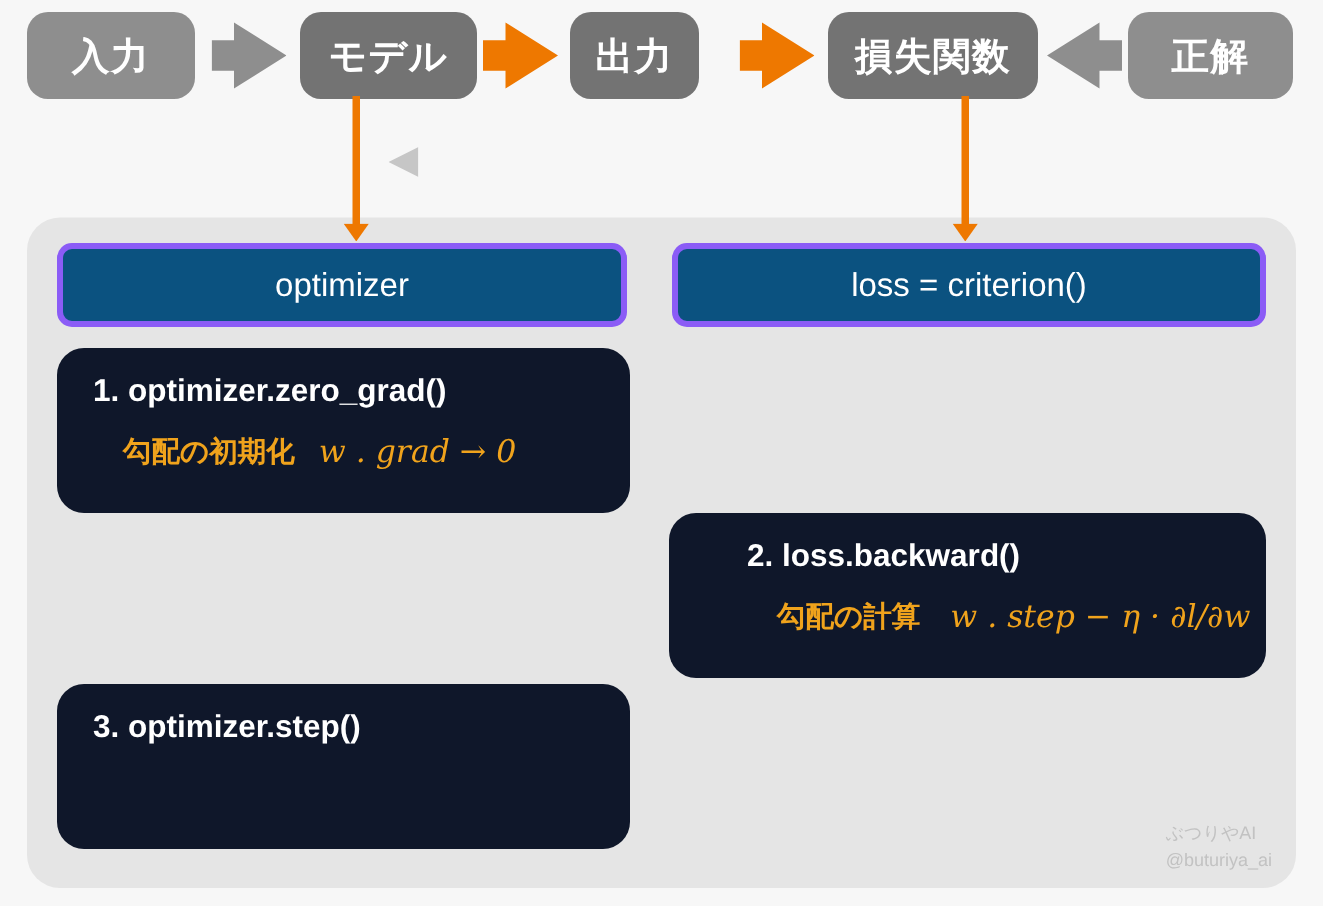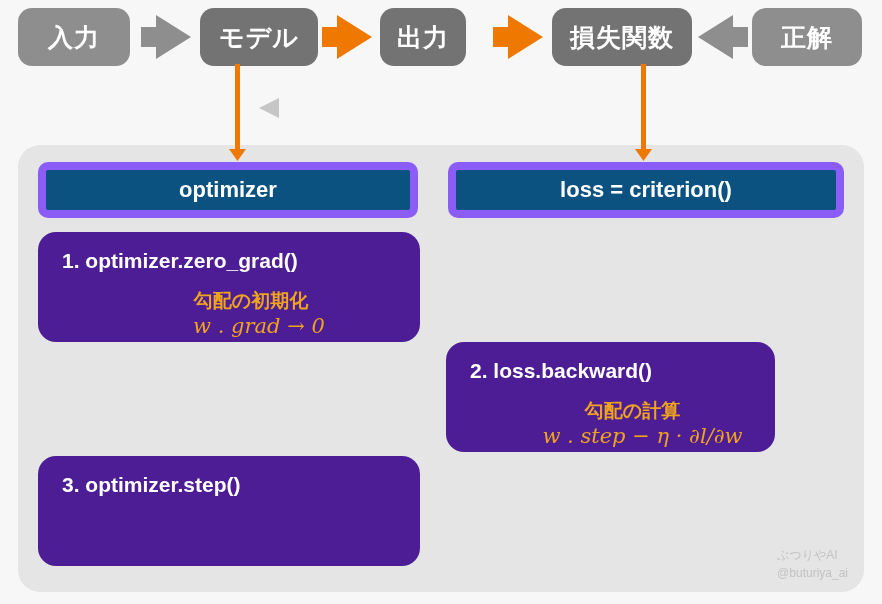--- a/index.html
+++ b/index.html
@@ -62,44 +62,43 @@
   }
 
   
   .panel {
     position: absolute; left: 18px; top: 145px; width: 846px; height: 447px;
     background: #e5e5e5; border-radius: 22px;
   }
 
   .header-box {
     position: absolute; top: 162px; height: 56px; box-sizing: border-box;
-    background: #0b5280; border: 8px solid #8b5cf6; border-radius: 10px;
+    background: #0b5280; border: 4px solid #8b5cf6; border-radius: 10px;
     display: flex; align-items: center; justify-content: center;
-    color: #ffffff; font-weight: bold; font-size: 22px;
+    color: #ffffff; font-weight: normal; font-size: 22px;
   }
   .hb-left  { left: 38px;  width: 380px; }
   .hb-right { left: 448px; width: 396px; }
 
   .step-box {
     position: absolute; box-sizing: border-box;
-    background: #4c1d95; border-radius: 18px; color: #ffffff;
+    background: #0f172a; border-radius: 18px; color: #ffffff;
   }
   .sb-1 { left: 38px;  top: 232px; width: 382px; height: 110px; }
-  .sb-2 { left: 446px; top: 342px; width: 329px; height: 110px; }
+  .sb-2 { left: 446px; top: 342px; width: 398px; height: 110px; padding-left: 28px; }
   .sb-3 { left: 38px;  top: 456px; width: 382px; height: 110px; }
 
   .step-title {
     margin: 17px 0 0 24px;
     font-size: 21px; font-weight: bold; color: #ffffff;
   }
   .step-sub {
     margin: 15px 0 0 44px;
     display: flex; align-items: center;
     color: #f0a31c;
-    flex-direction: column;
   }
   .step-label { font-size: 19px; font-weight: bold; }
   .step-math {
     font-family: "DejaVu Serif", serif; font-style: italic;
     font-size: 21px;
   }
   .gap-wide   { margin-left: 16px; }
   .gap-narrow { margin-left: 20px; }
 
   .frac {

